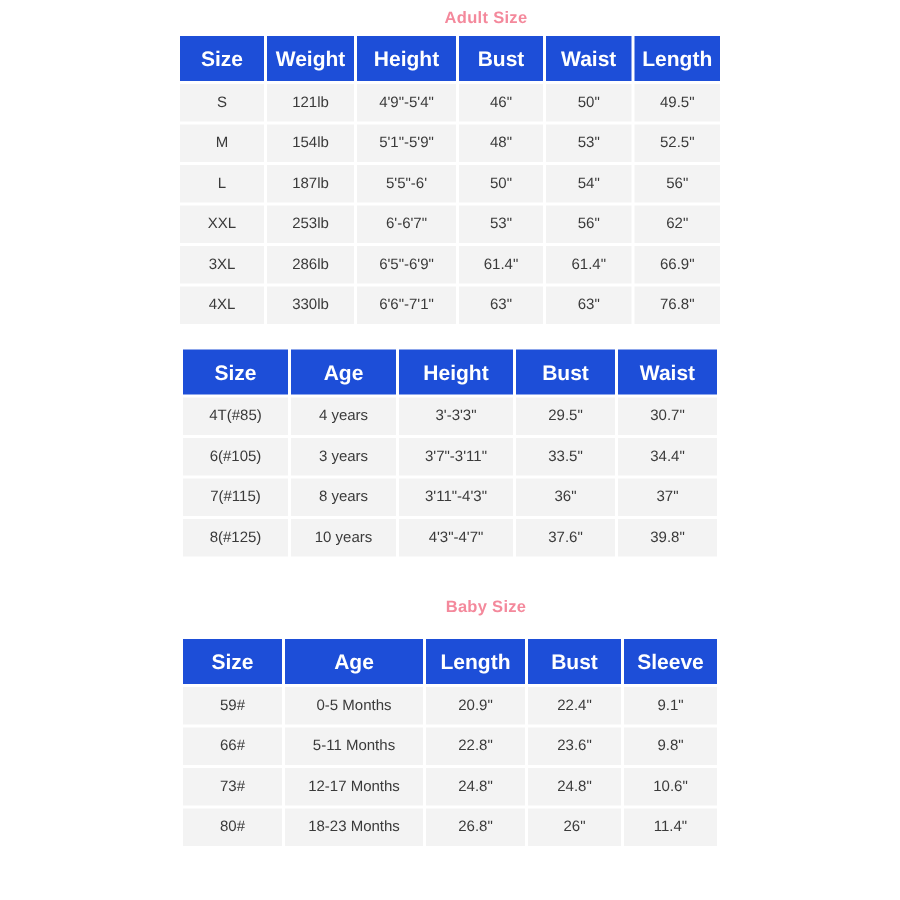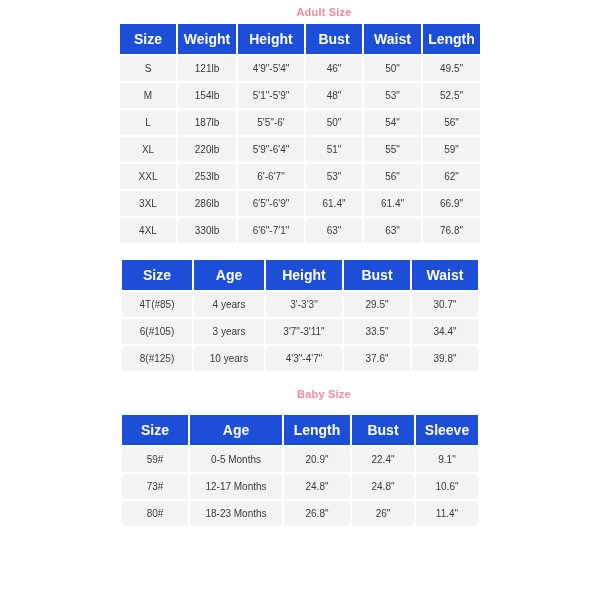--- a/index.html
+++ b/index.html
@@ -76,21 +76,21 @@
   .baby-wrap { margin-top: 13px; }
   .baby-table { width: 350px; }
   .baby-table col.b0 { width: 66px; }
   .baby-table col.b1 { width: 92px; }
   .baby-table col.b2 { width: 66px; }
   .baby-table col.b3 { width: 62px; }
   .baby-table col.b4 { width: 62px; }
 
   .title-adult { margin-top: 6px; }
   .title-kids { margin-top: 10px; }
-  .title-baby { margin-top: 15px; }
+  .title-baby { margin-top: 26px; }
 </style>
 </head>
 <body>
 
 <div class="page">
 
   <div class="section">
     <div class="section-title title-adult">Adult Size</div>
     <div class="adult-wrap">
       <table class="size-table adult-table">
@@ -131,28 +131,20 @@
           </tr>
           <tr>
             <td>L</td>
             <td>187lb</td>
             <td>5'5"-6'</td>
             <td>50"</td>
             <td>54"</td>
             <td>56"</td>
           </tr>
           <tr>
-            <td>XL</td>
-            <td>220lb</td>
-            <td>5'9"-6'4"</td>
-            <td>51"</td>
-            <td>55"</td>
-            <td>59"</td>
-          </tr>
-          <tr>
             <td>XXL</td>
             <td>253lb</td>
             <td>6'-6'7"</td>
             <td>53"</td>
             <td>56"</td>
             <td>62"</td>
           </tr>
           <tr>
             <td>3XL</td>
             <td>286lb</td>
@@ -200,20 +192,27 @@
             <td>3'-3'3"</td>
             <td>29.5"</td>
             <td>30.7"</td>
           </tr>
           <tr>
             <td>6(#105)</td>
             <td>3 years</td>
             <td>3'7"-3'11"</td>
             <td>33.5"</td>
             <td>34.4"</td>
+          </tr>
+          <tr>
+            <td>7(#115)</td>
+            <td>8 years</td>
+            <td>3'11"-4'3"</td>
+            <td>36"</td>
+            <td>37"</td>
           </tr>
           <tr>
             <td>8(#125)</td>
             <td>10 years</td>
             <td>4'3"-4'7"</td>
             <td>37.6"</td>
             <td>39.8"</td>
           </tr>
         </tbody>
       </table>
@@ -242,20 +241,27 @@
         </thead>
         <tbody>
           <tr>
             <td>59#</td>
             <td>0-5 Months</td>
             <td>20.9"</td>
             <td>22.4"</td>
             <td>9.1"</td>
           </tr>
           <tr>
+            <td>66#</td>
+            <td>5-11 Months</td>
+            <td>22.8"</td>
+            <td>23.6"</td>
+            <td>9.8"</td>
+          </tr>
+          <tr>
             <td>73#</td>
             <td>12-17 Months</td>
             <td>24.8"</td>
             <td>24.8"</td>
             <td>10.6"</td>
           </tr>
           <tr>
             <td>80#</td>
             <td>18-23 Months</td>
             <td>26.8"</td>

